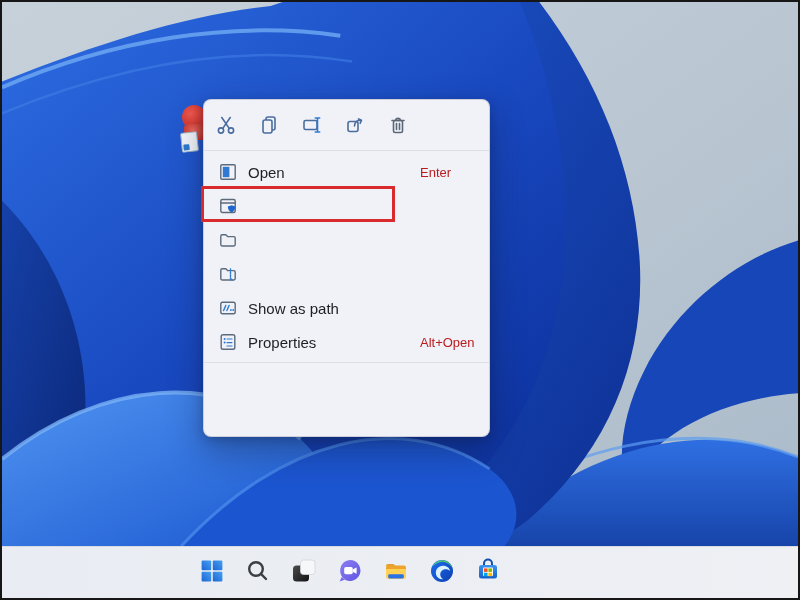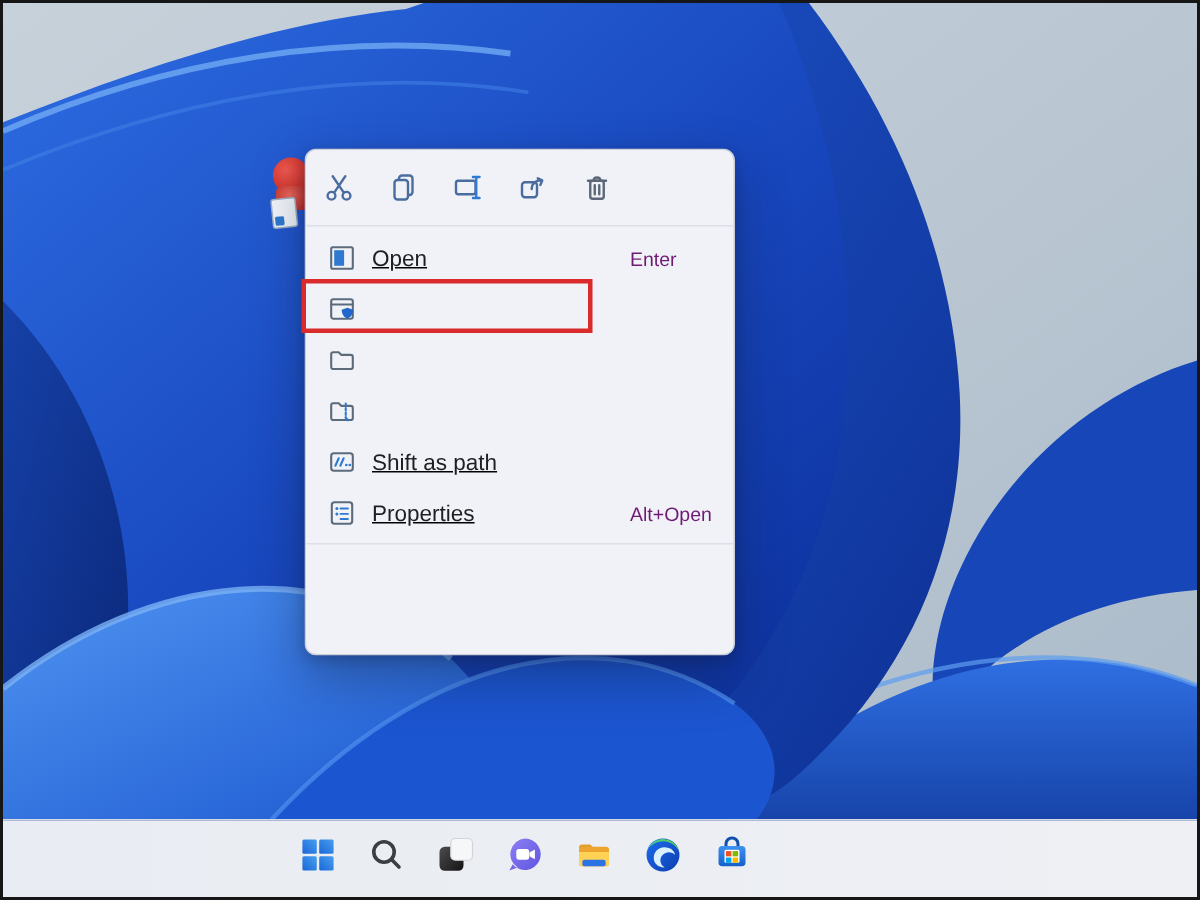--- a/index.html
+++ b/index.html
@@ -27,27 +27,27 @@
     box-shadow:0 14px 34px rgba(15,25,55,.38), 0 3px 8px rgba(15,25,55,.22);
     box-sizing:border-box;
   }
   .menu-toolbar{height:50px;display:flex;align-items:center;gap:15px;padding-left:8px;
     border-bottom:1px solid #dcdfe7;}
   .tool-btn{width:28px;height:28px;display:flex;align-items:center;justify-content:center;
     border-radius:4px;}
   .tool-btn svg{width:22px;height:22px;stroke:#4a6d9e;fill:none;stroke-width:1.6;
     stroke-linecap:round;stroke-linejoin:round;}
   .tool-btn.gray svg{stroke:#5c6878;}
-  .menu-items{padding-top:4px;text-decoration:underline;}
+  .menu-items{padding-top:4px;}
   .mi{position:relative;height:34px;display:flex;align-items:center;padding-left:14px;}
   .mi .ic{width:20px;height:20px;flex:0 0 20px;}
   .mi .ic svg{width:20px;height:20px;stroke:#5b6b7c;fill:none;stroke-width:1.4;
     stroke-linecap:round;stroke-linejoin:round;}
   .mi .lbl{margin-left:10px;font-size:15px;color:#1e1f22;}
-  .mi .sc{position:absolute;left:216px;font-size:13px;color:#701a75;}
+  .mi .sc{position:absolute;left:216px;font-size:13px;color:#b91c1c;}
   .menu-sep{height:1px;background:#dcdfe7;margin:3px 0;}
   
   .highlight-box{position:absolute;left:199px;top:184px;width:194px;height:36px;z-index:3;
     border:3px solid #d92b2b;box-sizing:border-box;}
   
   .taskbar{position:absolute;left:0;right:0;bottom:0;height:51px;z-index:2;
     background:linear-gradient(90deg,#e9ecf2,#eef0f4);border-top:1px solid #d7dae1;}
   .tb-icons{position:absolute;left:194px;top:0;height:100%;display:flex;align-items:center;gap:14px;}
   .tb-btn{width:32px;height:32px;display:flex;align-items:center;justify-content:center;
     border-radius:5px;}
@@ -198,21 +198,21 @@
 
       <div class="mi">
         <span class="ic">
           <svg viewBox="0 0 20 20">
               <rect x="2.8" y="4.2" width="14.4" height="11.6" rx="1.8"></rect>
               <path d="M5.6,12.5 l2.2,-5 M8.9,12.5 l2.2,-5" stroke="#2f7ad0"></path>
               <circle cx="12.9" cy="12" r="0.9" fill="#2f7ad0" stroke="none"></circle>
               <circle cx="15.2" cy="12" r="0.9" fill="#2f7ad0" stroke="none"></circle>
             </svg>
         </span>
-        <span class="lbl">Shift as path</span>
+        <span class="lbl">Show as path</span>
         <span class="sc"></span>
       </div>
 
       <div class="mi">
         <span class="ic">
           <svg viewBox="0 0 20 20">
               <rect x="3.2" y="2.8" width="13.6" height="14.4" rx="1.8"></rect>
               <circle cx="6.6" cy="7" r="1" fill="#2f7ad0" stroke="none"></circle>
               <path d="M9,7 h5" stroke="#2f7ad0" stroke-width="1.2"></path>
               <circle cx="6.6" cy="10.6" r="1" fill="#2f7ad0" stroke="none"></circle>

